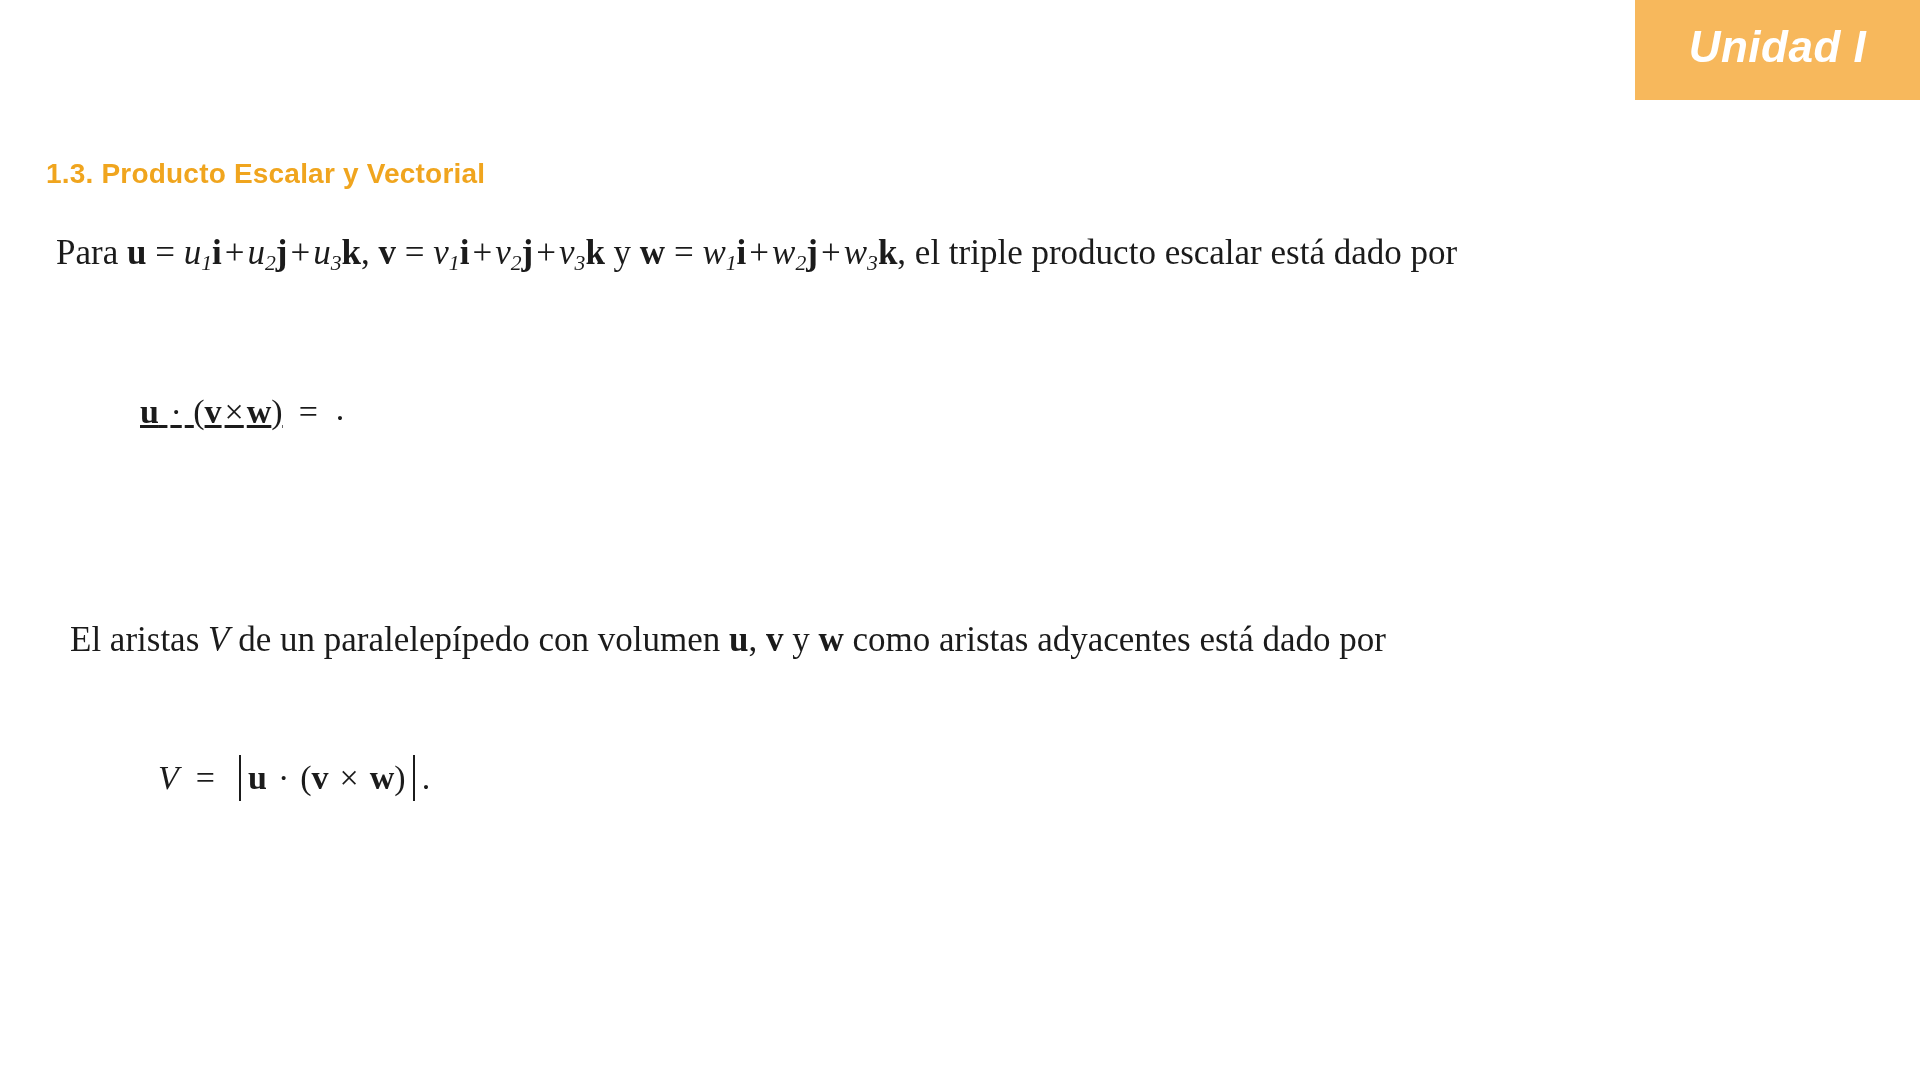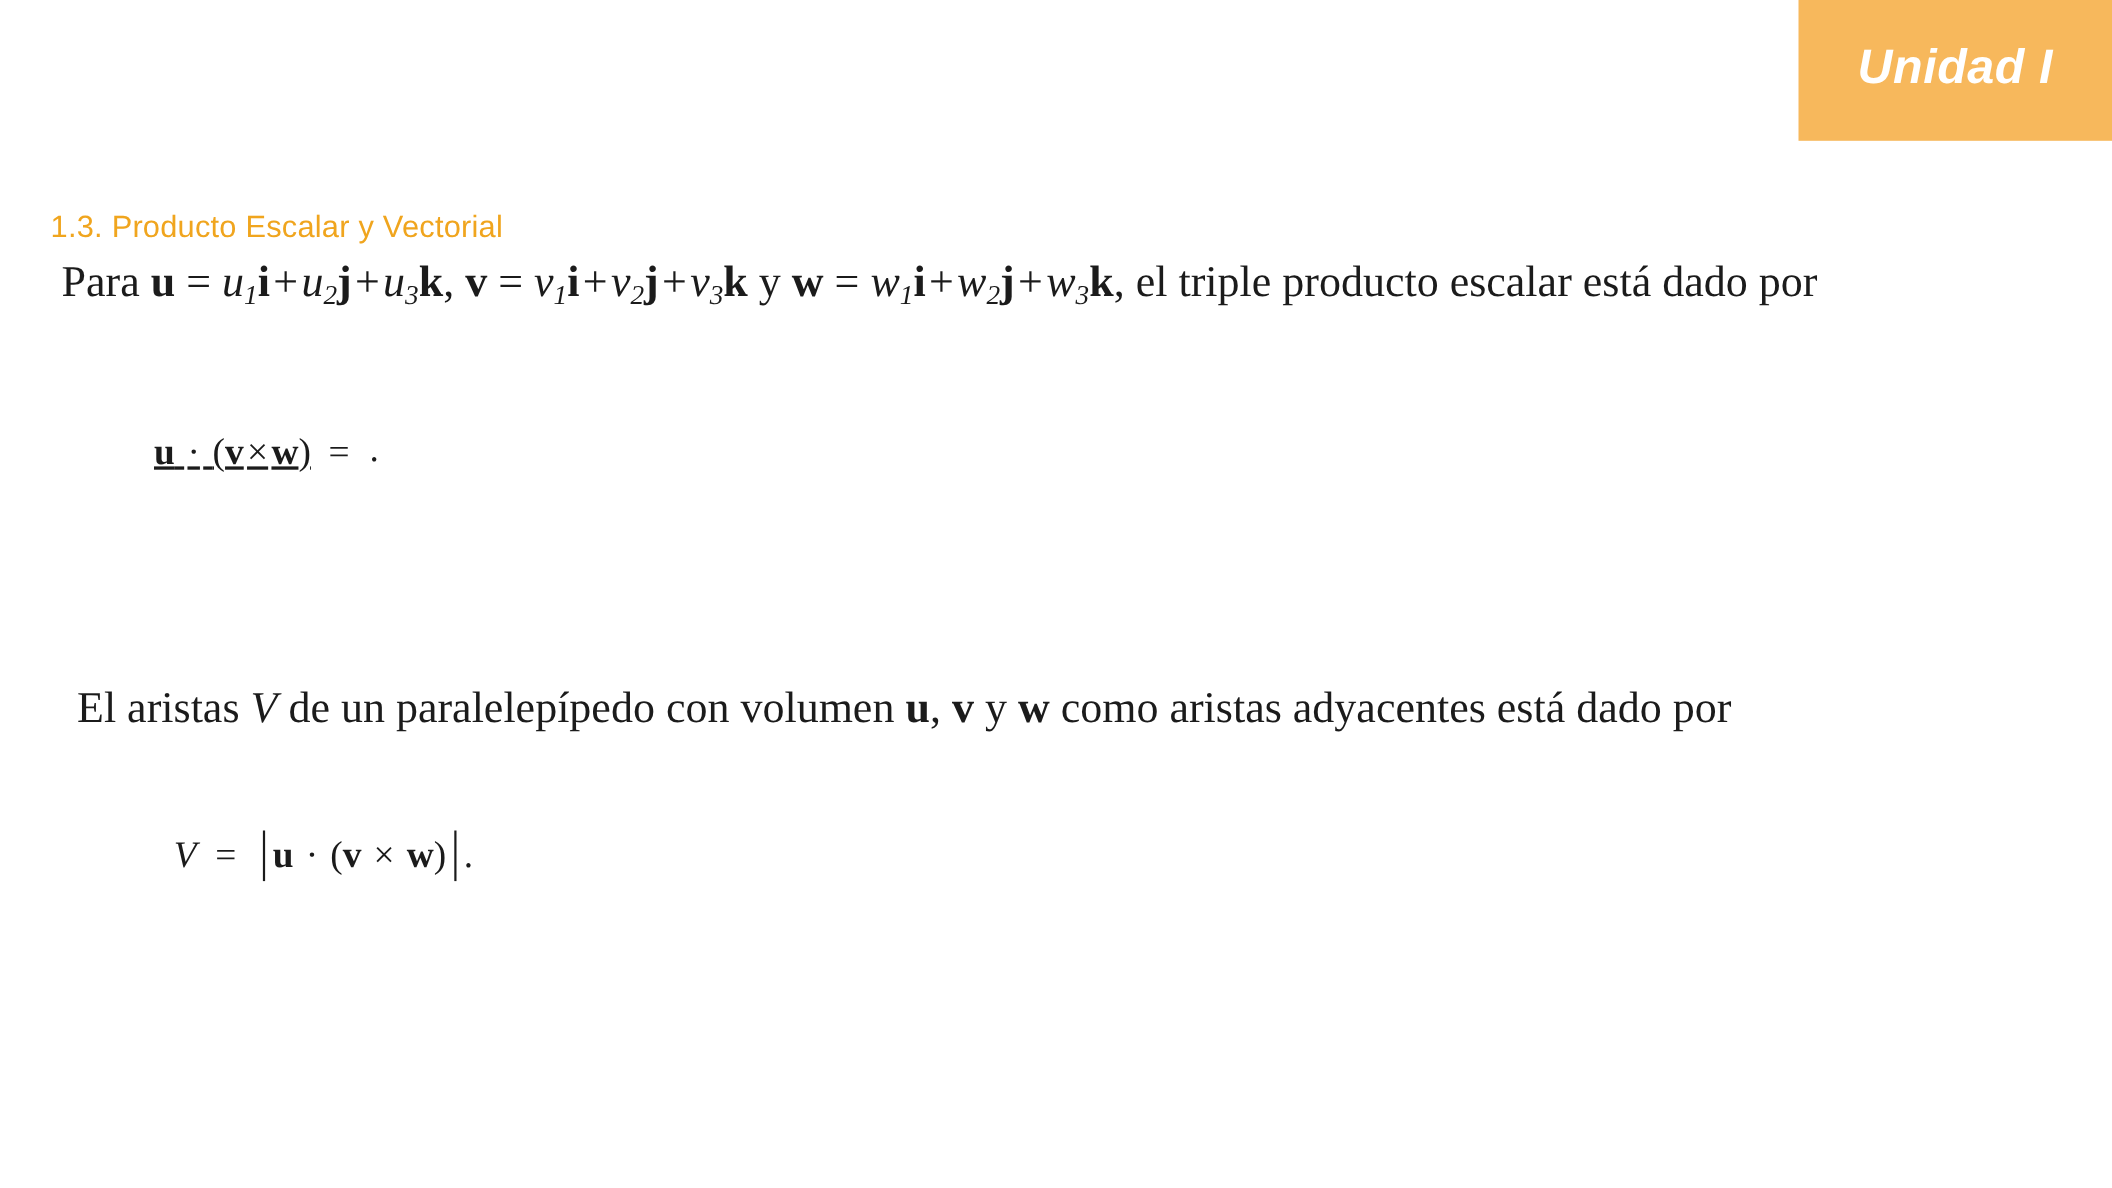--- a/index.html
+++ b/index.html
@@ -15,21 +15,21 @@
     font-family: "Liberation Serif", serif;
     color: #1b1b1b;
   }
 
   
   .unit-banner {
     position: absolute;
     top: 0;
     right: 0;
     width: 285px;
-    height: 128px;
+    height: 100px;
     background: #f5b košík;
     background: #f7b85c;
     display: flex;
     align-items: center;
     justify-content: center;
   }
   .unit-banner-label {
     font-family: "Liberation Sans", sans-serif;
     font-weight: bold;
     font-style: italic;
@@ -39,33 +39,32 @@
     line-height: 1;
     padding-bottom: 6px;
   }
 
   
   .section-heading {
     position: absolute;
     left: 46px;
     top: 158px;
     font-family: "Liberation Sans", sans-serif;
-    font-weight: normal;
+    font-weight: bold;
     font-size: 28px;
     color: #f0a51e;
     letter-spacing: 0.2px;
     white-space: nowrap;
-    margin-top: 32px;
   }
 
   
   .para {
     position: absolute;
     font-family: "Liberation Serif", serif;
-    font-size: 40px;
+    font-size: 35px;
     line-height: 1.42;
     color: #1b1b1b;
   }
   #para-1 {
     left: 56px;
     top: 228px;
     width: 1600px;
   }
   #para-2 {
     left: 70px;

